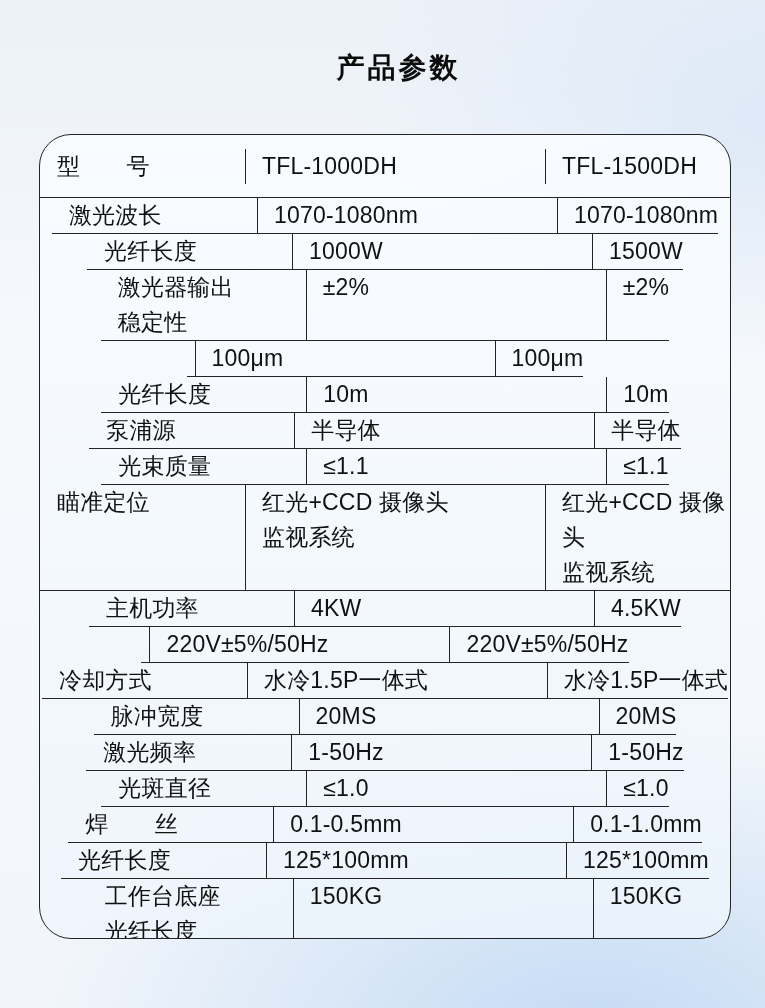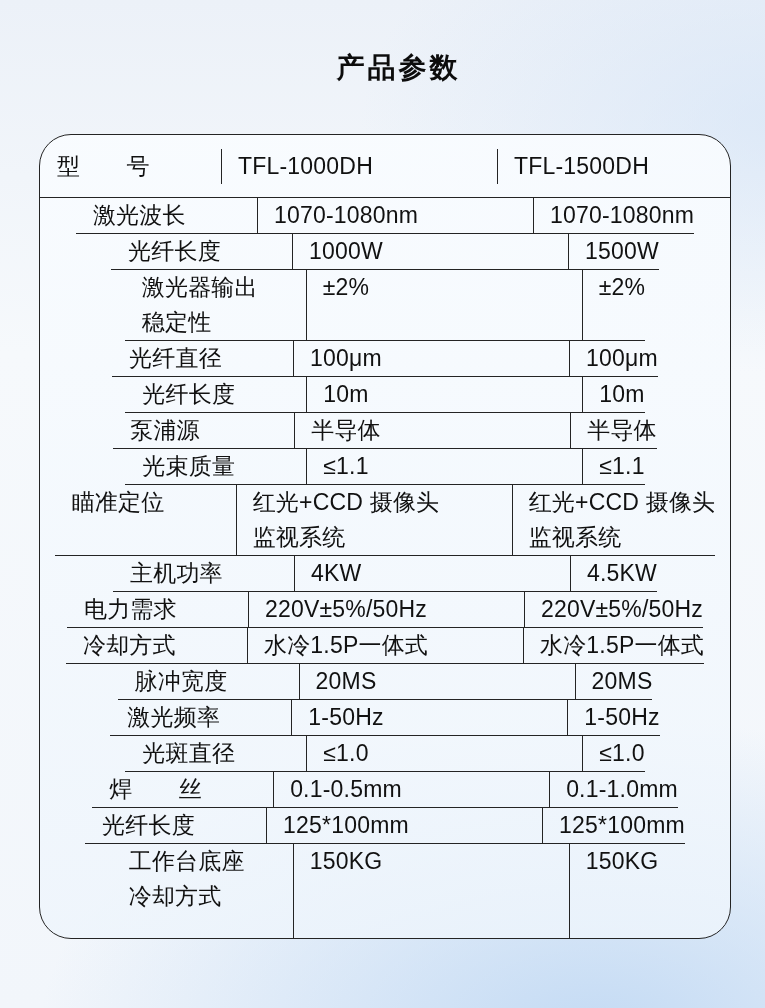--- a/index.html
+++ b/index.html
@@ -44,20 +44,21 @@
     border-radius: 32px;
     overflow: hidden;
     display: flex;
     flex-direction: column;
     background: linear-gradient(180deg, rgba(249,252,255,0.92) 0%, rgba(238,245,252,0.82) 100%);
   }
   .row {
     display: flex;
     border-bottom: 1px solid #242424;
     flex: 0 0 auto;
+    gap: 24px;
   }
   .row.last {
     border-bottom: none;
     flex: 1 1 auto;
   }
   .cell {
     box-sizing: border-box;
     font-size: 23px;
     line-height: 35px;
     white-space: pre-line;
@@ -111,21 +112,20 @@
           <div class="cell value-cell c1">1000W</div>
           <div class="cell value-cell c2">1500W</div>
         </div>
         <div class="row">
           <div class="cell label-cell">激光器输出
 稳定性</div>
           <div class="cell value-cell c1">±2%</div>
           <div class="cell value-cell c2">±2%</div>
         </div>
         <div class="row">
-          <div class="cell label-cell">光纤直径</div>
           <div class="cell value-cell c1">100μm</div>
           <div class="cell value-cell c2">100μm</div>
         </div>
         <div class="row">
           <div class="cell label-cell">光纤长度</div>
           <div class="cell value-cell c1">10m</div>
           <div class="cell value-cell c2">10m</div>
         </div>
         <div class="row">
           <div class="cell label-cell">泵浦源</div>
@@ -143,21 +143,20 @@
 监视系统</div>
           <div class="cell value-cell c2">红光+CCD 摄像头
 监视系统</div>
         </div>
         <div class="row">
           <div class="cell label-cell">主机功率</div>
           <div class="cell value-cell c1">4KW</div>
           <div class="cell value-cell c2">4.5KW</div>
         </div>
         <div class="row">
-          <div class="cell label-cell">电力需求</div>
           <div class="cell value-cell c1">220V±5%/50Hz</div>
           <div class="cell value-cell c2">220V±5%/50Hz</div>
         </div>
         <div class="row">
           <div class="cell label-cell">冷却方式</div>
           <div class="cell value-cell c1">水冷1.5P一体式</div>
           <div class="cell value-cell c2">水冷1.5P一体式</div>
         </div>
         <div class="row">
           <div class="cell label-cell">脉冲宽度</div>
@@ -179,20 +178,20 @@
           <div class="cell value-cell c1">0.1-0.5mm</div>
           <div class="cell value-cell c2">0.1-1.0mm</div>
         </div>
         <div class="row">
           <div class="cell label-cell">光纤长度</div>
           <div class="cell value-cell c1">125*100mm</div>
           <div class="cell value-cell c2">125*100mm</div>
         </div>
         <div class="row last">
           <div class="cell label-cell">工作台底座
-冷却方式</div>
+光纤长度</div>
           <div class="cell value-cell c1">150KG</div>
           <div class="cell value-cell c2">150KG</div>
         </div>
       </div>
 
   </div>
 </div>
 
 </body></html>

